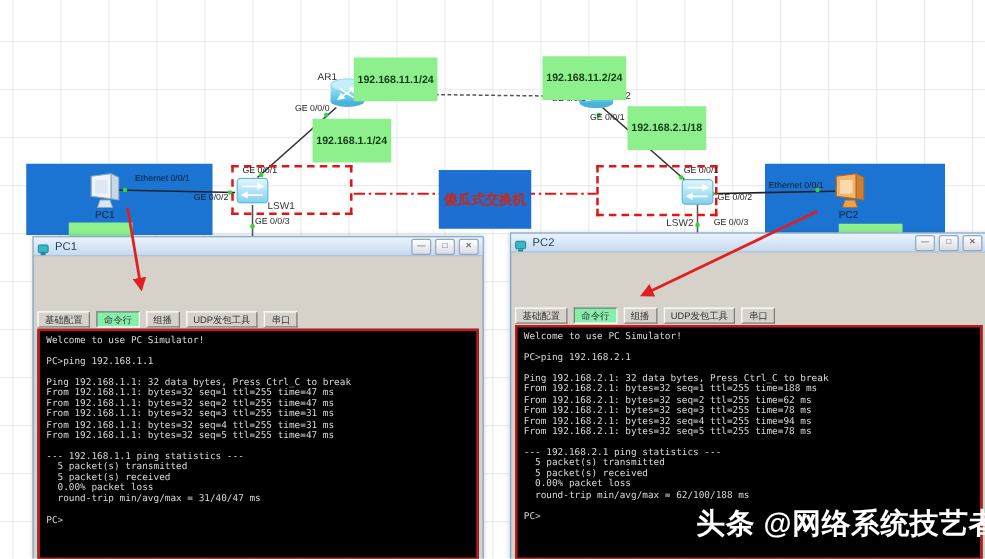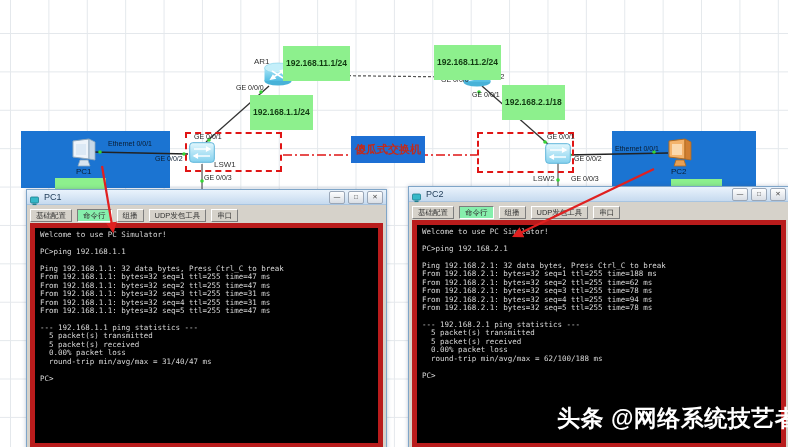--- a/index.html
+++ b/index.html
@@ -15,38 +15,38 @@
   .toposvg{position:absolute;inset:0;z-index:2;pointer-events:none;}
   .redbox{position:absolute;z-index:3;border:2px dashed #e01515;background:transparent;}
   .dev{position:absolute;z-index:4;}
   .devlabel{position:absolute;z-index:4;font-size:8px;color:#333;white-space:nowrap;}
   .devlabel.onblue{color:#0b1e33;}
   .iflabel{position:absolute;z-index:4;font-size:7px;color:#222;white-space:nowrap;}
   .iflabel.onblue{color:#0a1c30;}
   .greenchip{position:absolute;z-index:4;background:#8df08d;color:#123a12;
              font-size:8.5px;font-weight:bold;padding:12px 3px;line-height:11px;white-space:nowrap;}
   .annot{position:absolute;z-index:4;background:#1d6fd4;color:#c22a1a;
-         font-size:11px;font-weight:bold;padding:6px 4px;white-space:nowrap;}
+         font-size:11px;font-weight:bold;padding:16px 4px;white-space:nowrap;}
   
   .win{position:absolute;z-index:10;display:flex;flex-direction:column;
        background:#d6d2ca;border:1px solid #7fa5c8;box-shadow:0 0 4px rgba(60,90,130,.35);}
   .titlebar{height:14px;flex:0 0 14px;display:flex;align-items:center;padding:0 3px;
             background:linear-gradient(#eaf3fc,#c6daef);border-bottom:1px solid #a8c4e0;}
   .wicon{width:11px;height:10px;margin-right:3px;flex:0 0 auto;}
   .wtitle{font-size:9px;color:#1d3a56;flex:1;white-space:nowrap;overflow:hidden;}
   .wbtns{display:flex;align-items:center;}
   .wbtn{display:inline-block;width:14px;height:11px;margin-left:3px;border:1px solid #9aa7b8;
         border-radius:2px;background:linear-gradient(#fefefe,#d9dee5);color:#444;
         font-size:6.5px;line-height:10px;text-align:center;cursor:default;}
   .winbody{flex:1;display:flex;flex-direction:column;padding:4px 3px 2px 3px;min-height:0;}
   .tabs{display:flex;gap:5px;flex:0 0 13px;margin-bottom:1px;}
   .tab{font-size:7.5px;line-height:11px;padding:0 5px;color:#333;background:#d6d2ca;
-       border:1px solid;border-color:#ffffff #7d7d7d #7d7d7d #ffffff;white-space:nowrap;}
+       border:1px solid;border-color:#ffffff #7d7d7d #7d7d7d #ffffff;white-space:nowrap;margin-top:40px;}
   .tab.active{border-color:#7d7d7d #ffffff #ffffff #7d7d7d;background:#86efac;}
-  .console{flex:1;background:#000;border:5px solid #b91c1c;color:#d8d8d8;
+  .console{flex:1;background:#000;border:2px solid #b91c1c;color:#d8d8d8;
            font-family:"DejaVu Sans Mono","Liberation Mono",monospace;
            font-size:7.5px;line-height:8.45px;padding:3px 0 0 5px;white-space:pre;overflow:hidden;}
   
   .overlay{position:absolute;inset:0;z-index:30;pointer-events:none;}
   .watermark{position:absolute;z-index:40;left:557px;top:403px;color:#ffffff;
              font-size:23px;white-space:nowrap;letter-spacing:0.5px;}
   .watermark .brand{font-weight:900;font-family:Liberation Mono, monospace;}
   .watermark .handle{font-weight:600;}
 </style>
 </head>

